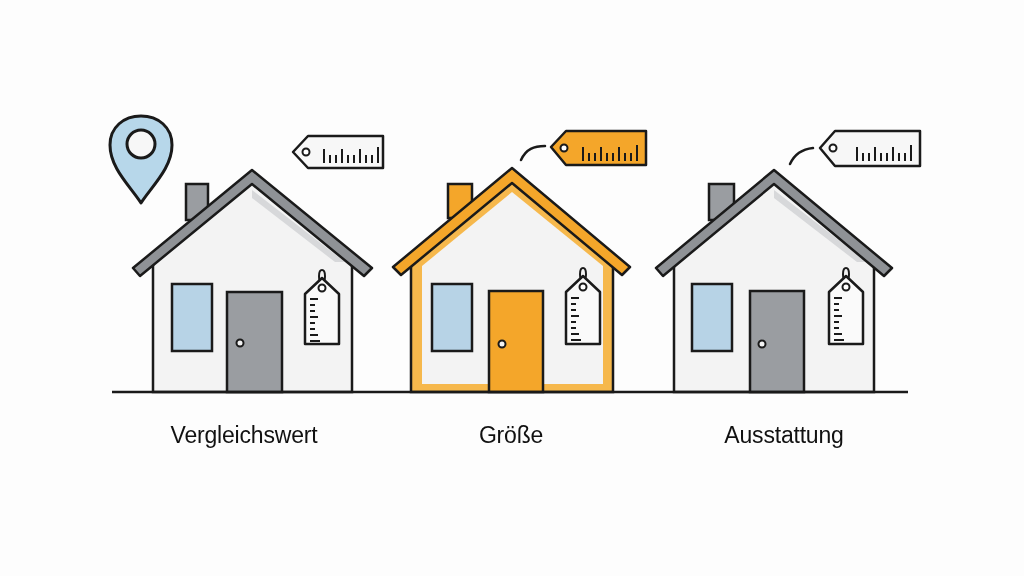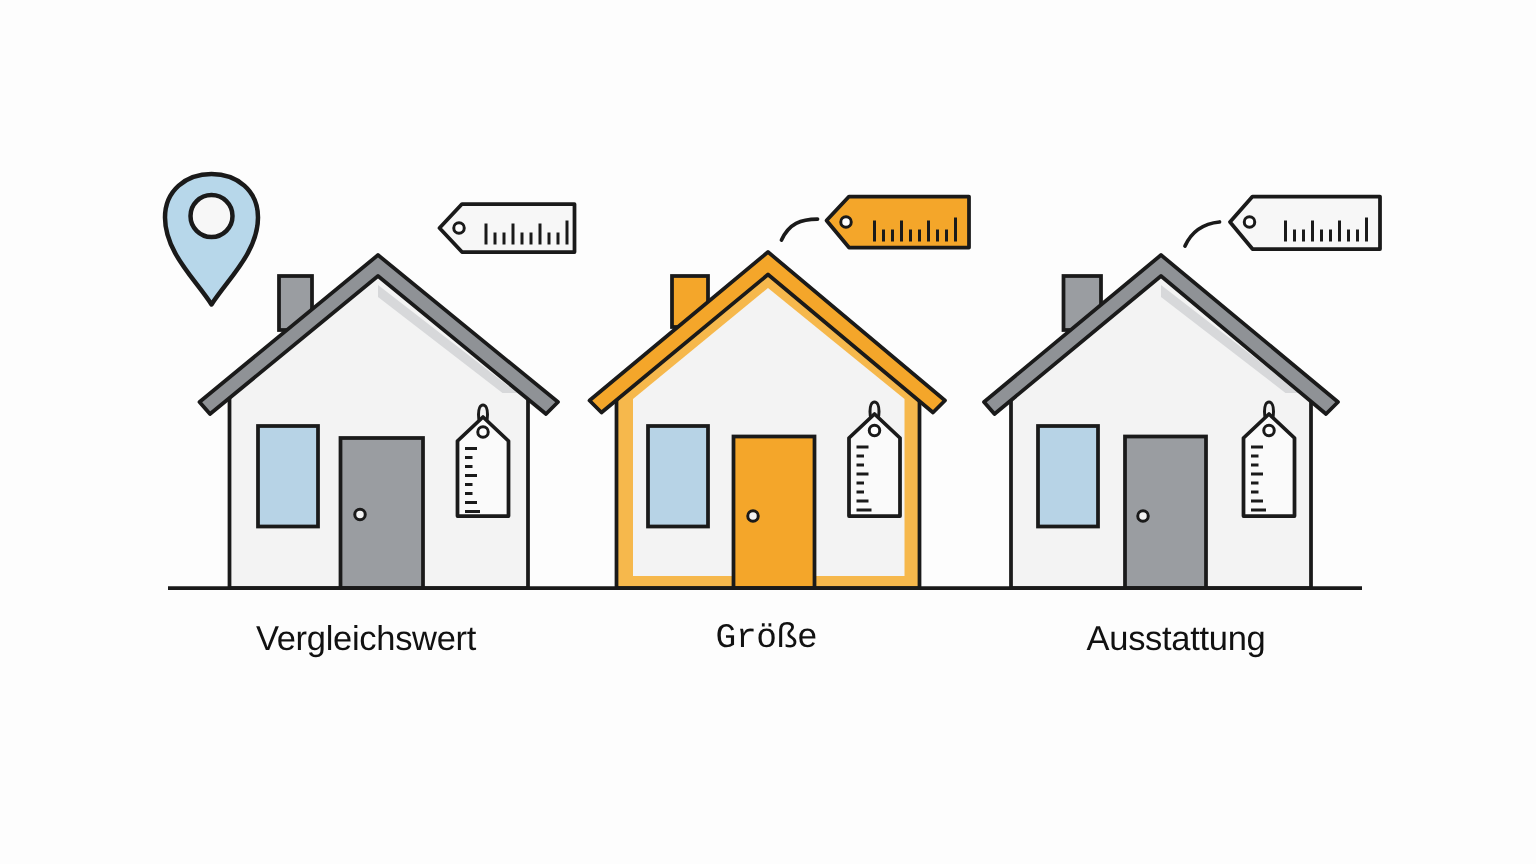--- a/index.html
+++ b/index.html
@@ -4,21 +4,21 @@
   <style>
     html, body { margin: 0; padding: 0; }
     body {
       width: 1024px; height: 576px; overflow: hidden;
       background: #fdfdfd;
       font-family: "Liberation Sans", "DejaVu Sans", sans-serif;
       position: relative;
     }
     #scene { position: absolute; left: 0; top: 0; }
     .label {
-      position: absolute; top: 412px;
+      position: absolute; top: 422px;
       font-size: 23px; color: #111;
       transform: translateX(-50%);
       white-space: nowrap;
       letter-spacing: -0.2px;
     }
   </style>
 </head>
 <body>
 
 <svg id="scene" width="1024" height="576" viewBox="0 0 1024 576" xmlns="http://www.w3.org/2000/svg">
@@ -140,14 +140,14 @@
       <path d="M820,148 L835,131 L920,131 L920,166 L835,166 Z" fill="#f7f7f7" stroke="#1a1a1a" stroke-width="2.5" stroke-linejoin="round"></path>
       <circle cx="833" cy="148" r="3.5" fill="#fff" stroke="#1a1a1a" stroke-width="2"></circle>
       <use href="#htag-marks" x="857" y="161" stroke="#1a1a1a" stroke-width="2"></use>
     </g>
   </g>
 
   <line x1="112" y1="392" x2="908" y2="392" stroke="#1a1a1a" stroke-width="2.5"></line>
 </svg>
 
 <div class="label" style="left:244px;">Vergleichswert</div>
-<div class="label" style="left:511px;font-family:Liberation Mono, monospace;">Größe</div>
+<div class="label" style="left:511px;">Größe</div>
 <div class="label" style="left:784px;">Ausstattung</div>
 
 </body></html>

